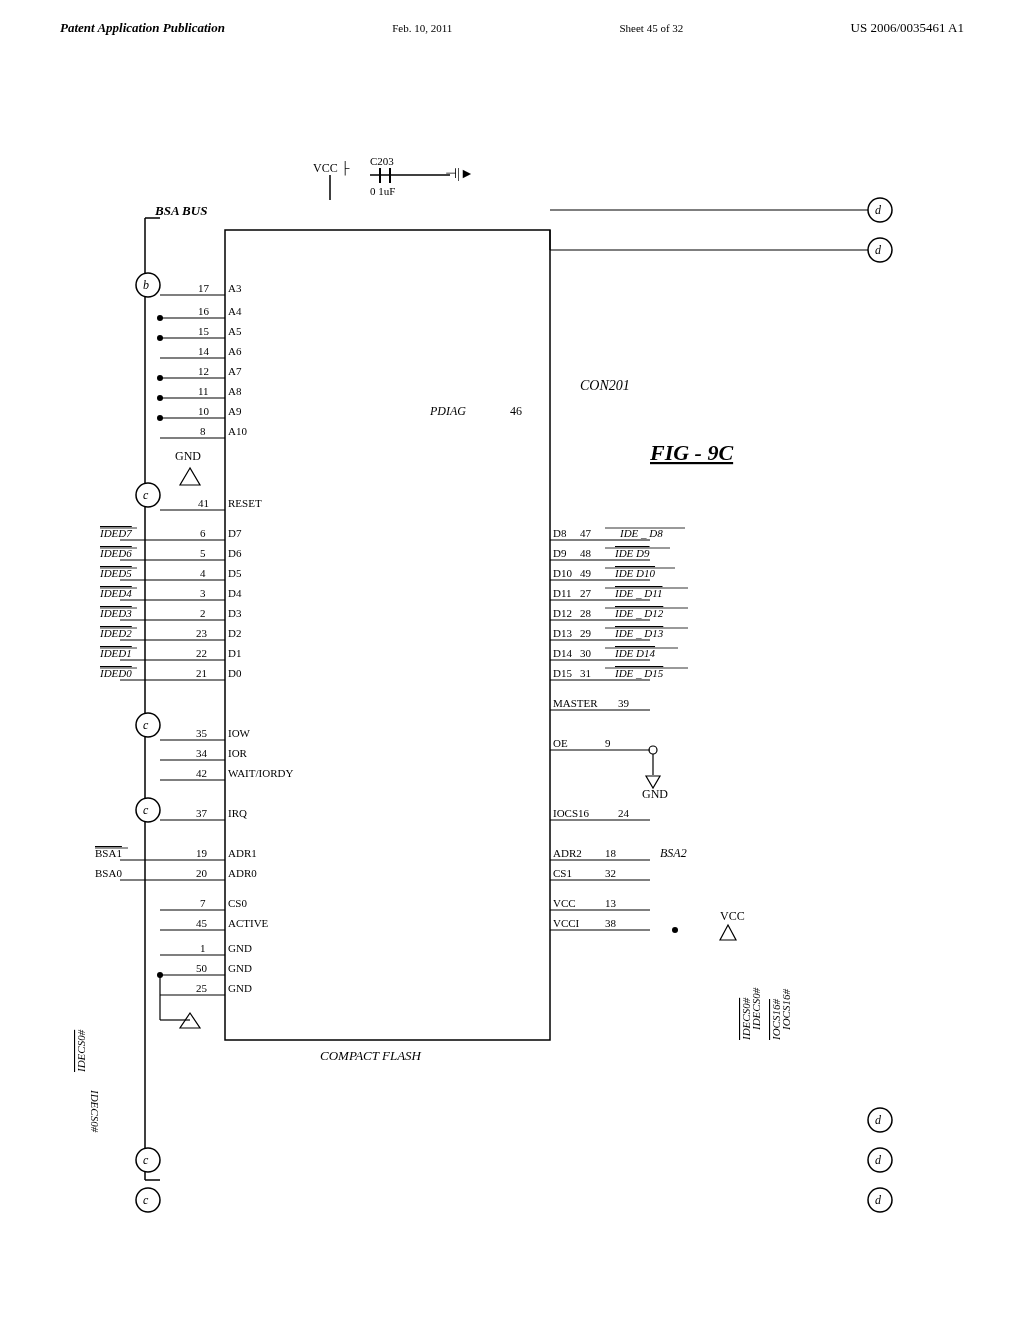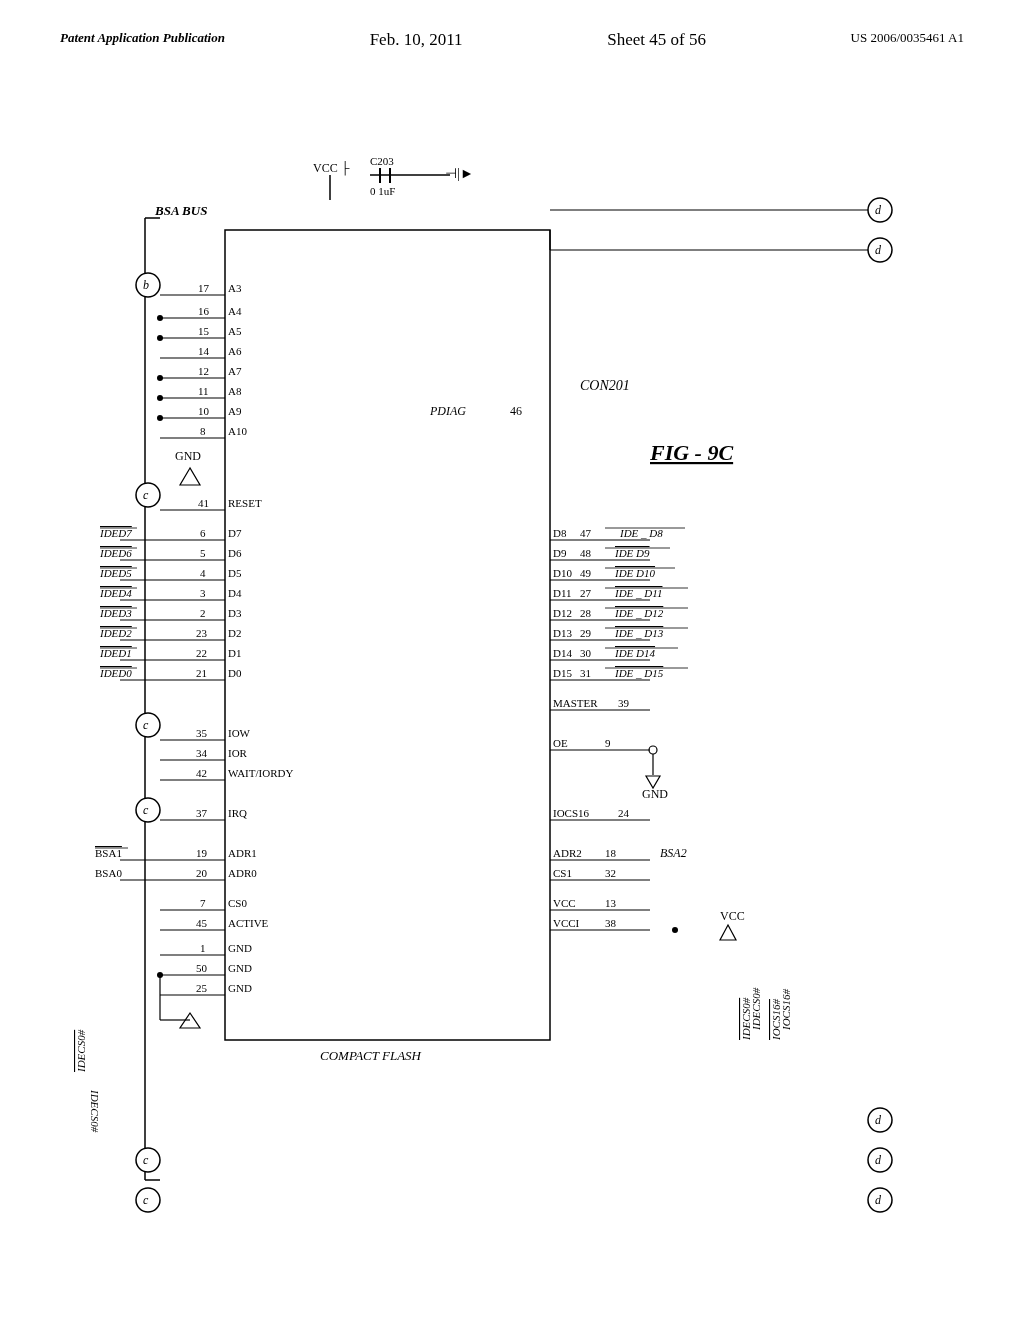--- a/index.html
+++ b/index.html
@@ -13,31 +13,31 @@
     }
     .page-container {
       width: 1024px;
       height: 1320px;
       position: relative;
       background: #fff;
     }
     .header {
       display: flex;
       justify-content: space-between;
-      align-items: flex-start;
-      padding: 30px 60px 10px 60px;
+      align-items: center;
+      padding: 20px 60px 10px 60px;
       font-size: 13px;
     }
     .header-left {
       font-style: italic;
       font-weight: bold;
       font-size: 13px;
     }
     .header-center {
-      font-size: 17px;
+      font-size: 11px;
     }
     .header-right {
       font-size: 13px;
     }
     .diagram-area {
       position: absolute;
       top: 120px;
       left: 60px;
       width: 900px;
       height: 1150px;
@@ -50,21 +50,21 @@
       font-family: 'Times New Roman', Times, serif;
     }
   </style>
 </head>
 <body>
 
 <div class="page-container">
   <div class="header">
     <span class="header-left">Patent Application Publication</span>
     <span class="header-center">Feb. 10, 2011</span>
-    <span class="header-center">Sheet 45 of 56</span>
+    <span class="header-center">Sheet 45 of 32</span>
     <span class="header-right">US 2006/0035461 A1</span>
   </div>
 
   <div class="diagram-area">
     <svg viewBox="0 0 900 1150">
 
       <text x="95" y="95" font-size="13" font-style="italic" font-weight="bold">BSA BUS</text>
 
       <line x1="85" y1="98" x2="85" y2="1060" stroke="black" stroke-width="1.5"></line>
       <line x1="85" y1="98" x2="100" y2="98" stroke="black" stroke-width="1.5"></line>

